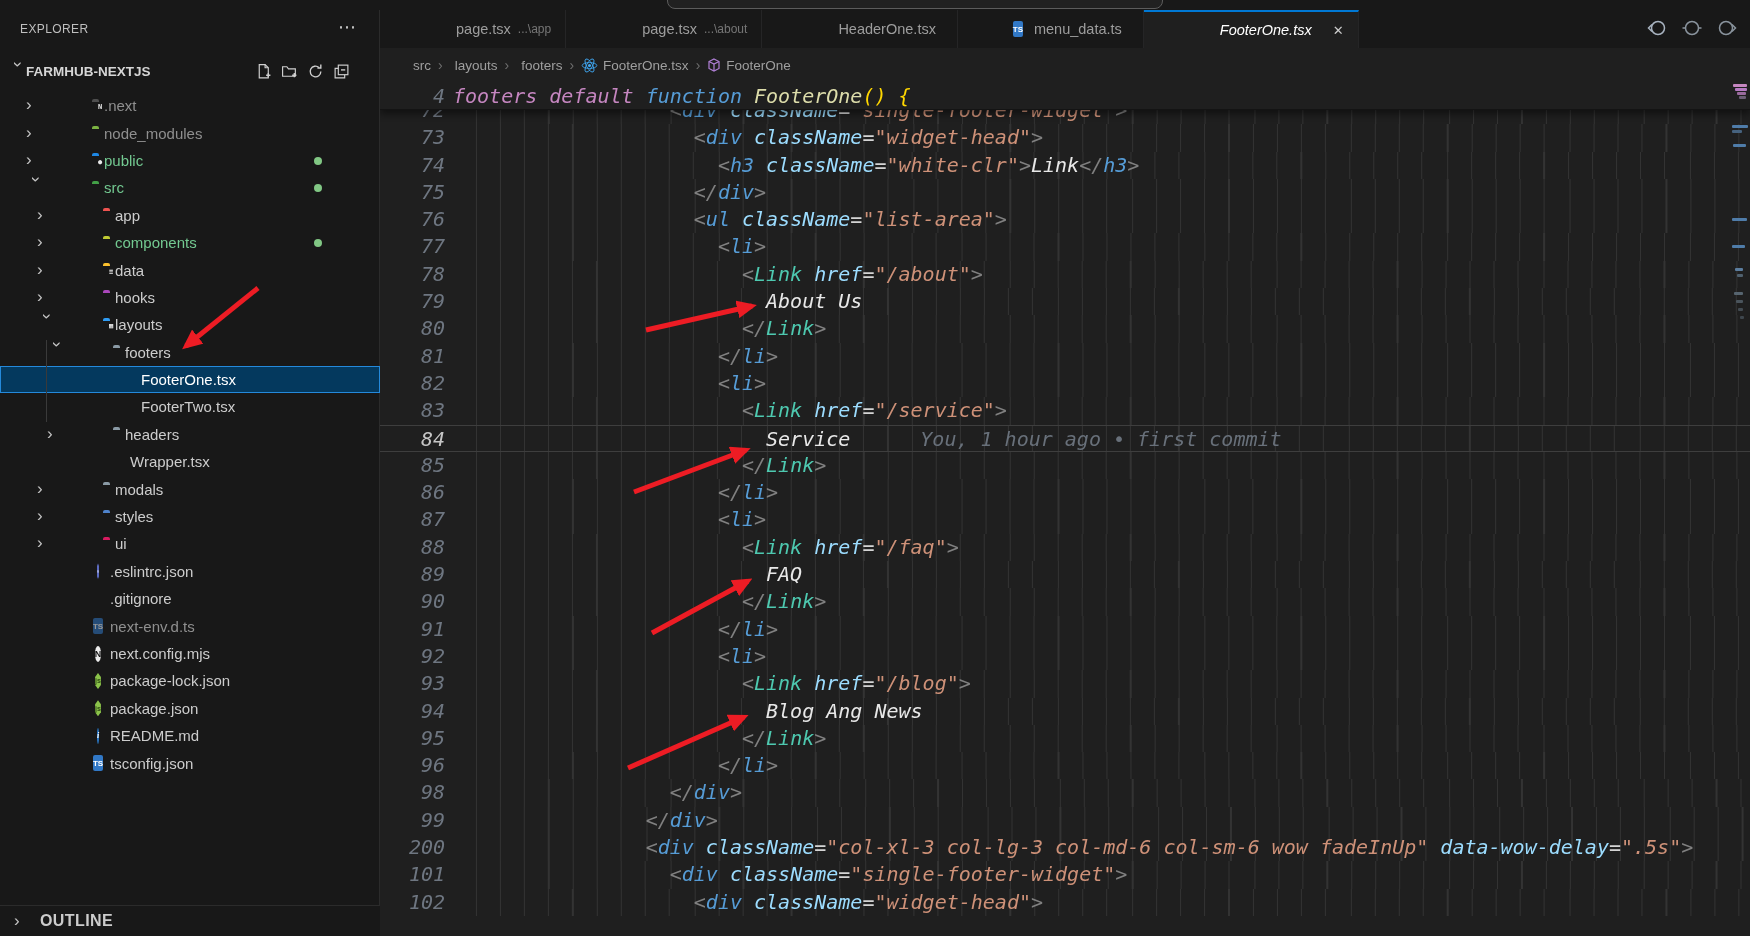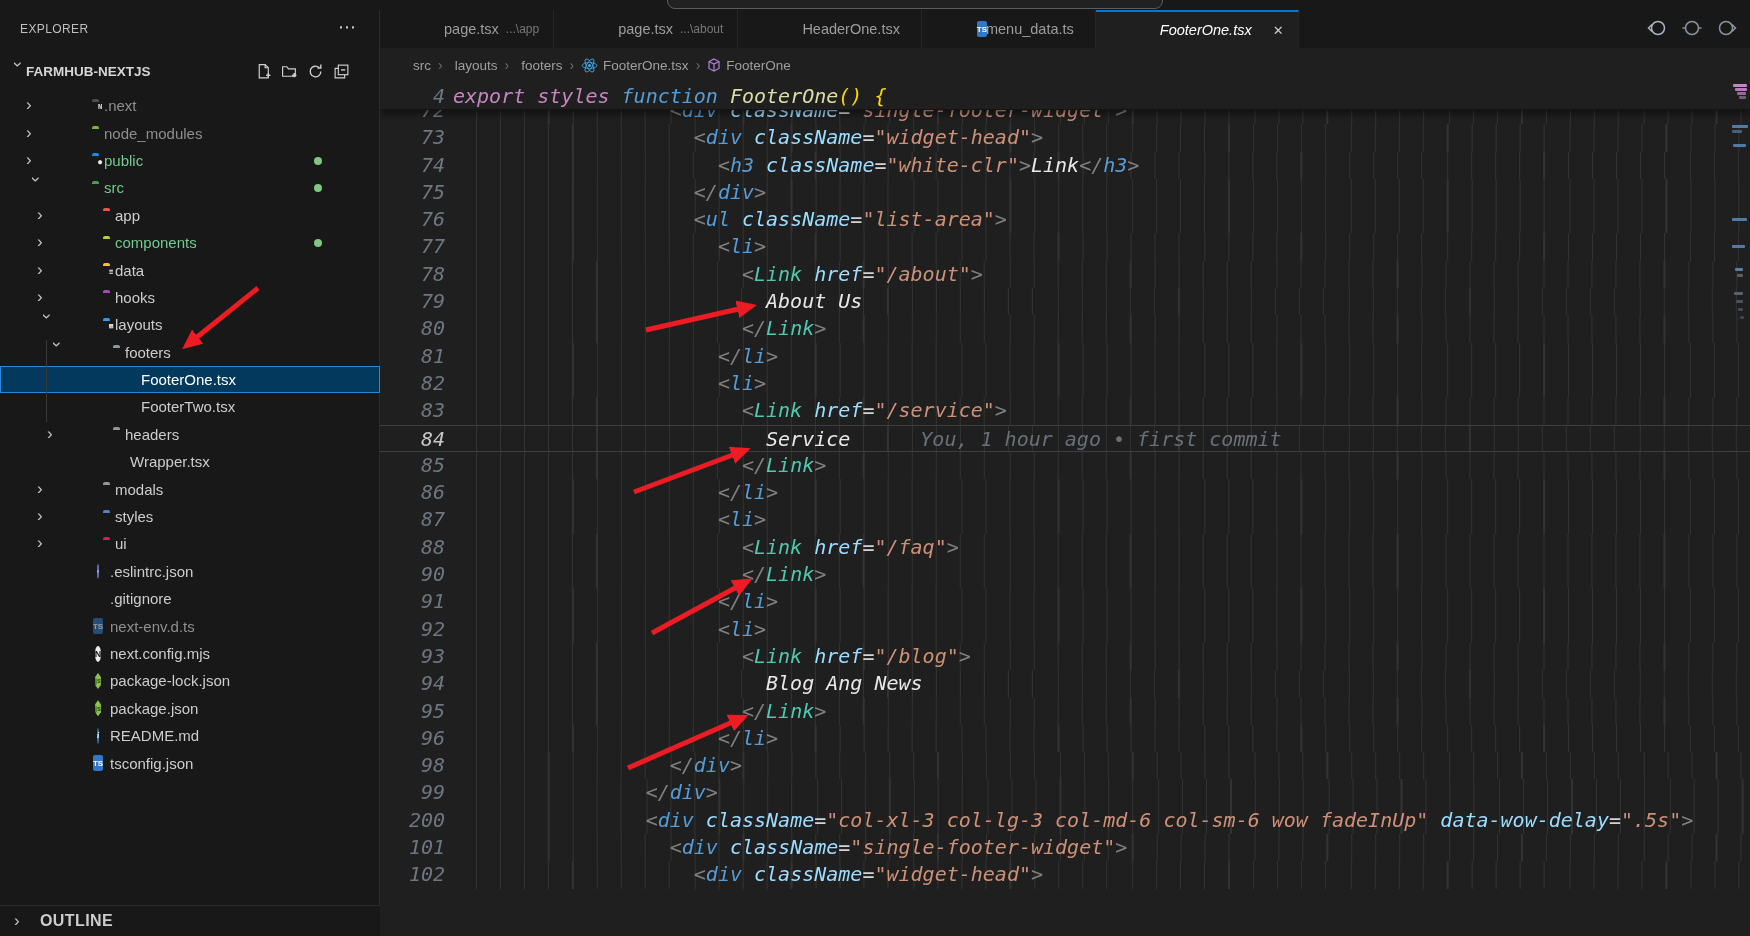--- a/index.html
+++ b/index.html
@@ -56,21 +56,21 @@
   .ic-eslint .fico { background:#5c6bc0; clip-path:polygon(50% 0,100% 25%,100% 75%,50% 100%,0 75%,0 25%); }
   .ic-git .fico { background:#f0502a; transform:rotate(45deg) scale(.8); border-radius:3px; }
   .ic-nextc .fico { background:#ededed; color:#111; border-radius:50%; font-size:9px; }
   .ic-npm .fico { background:#8bc34a; color:#2d4a12; clip-path:polygon(50% 0,100% 25%,100% 75%,50% 100%,0 75%,0 25%); font-size:7px; }
   .ic-readme .fico { background:#2979c9; border-radius:50%; font-style:italic; font-family:"Liberation Serif",serif; }
   
   #editor { position:absolute; left:380px; top:10px; width:1370px; height:926px; background:#1f1f1f; }
   #tabbar { position:relative; height:38px; background:#181818; display:flex; }
   .tab { position:relative; height:38px; display:flex; align-items:center; padding:0 14px;
     border-right:1px solid #252526; background:#181818; color:#9d9d9d; font-size:14.5px; cursor:pointer; flex:none; }
-  .tab .tname { margin-left:4px; }
+  .tab .tname { margin-left:16px; }
   .tab .tdesc { margin-left:7px; font-size:12px; color:#767676; }
   .tab.active { background:#1f1f1f; color:#ffffff; border-top:2px solid #0078d4; }
   .tab.active .tname { font-style:italic; }
   .tab .tclose { margin-left:14px; font-size:13px; color:#cccccc; cursor:pointer; }
   .tab:not(.active) .tclose { display:none; }
   #navicons { position:absolute; right:12px; top:7px; display:flex; gap:13px; }
   #navicons svg { cursor:pointer; display:block; }
   #crumbs { height:34px; display:flex; align-items:center; padding-left:28px; font-size:13.5px; color:#9f9f9f; background:#1f1f1f; }
   .crumb { display:flex; align-items:center; cursor:pointer; }
   .crumb-sep { margin:0 7px; color:#6e6e6e; font-size:14px; }
@@ -572,20 +572,24 @@
           </div>
           <div class="crow">
             <span class="gut">87</span>
             <span class="lcontent guides" style="padding-left: 264.88px; background-size: 242.8px 100%;"><span class="tk pun">&lt;</span><span class="tk tag">li</span><span class="tk pun">&gt;</span></span>
           </div>
           <div class="crow">
             <span class="gut">88</span>
             <span class="lcontent guides" style="padding-left: 288.96px; background-size: 266.88px 100%;"><span class="tk pun">&lt;</span><span class="tk cmp">Link</span><span class="tk attr"> href</span><span class="tk eq">=</span><span class="tk str">"/faq"</span><span class="tk pun">&gt;</span></span>
           </div>
           <div class="crow">
+            <span class="gut">89</span>
+            <span class="lcontent guides" style="padding-left: 313.04px; background-size: 290.96px 100%;"><span class="tk txt">FAQ</span></span>
+          </div>
+          <div class="crow">
             <span class="gut">90</span>
             <span class="lcontent guides" style="padding-left: 288.96px; background-size: 266.88px 100%;"><span class="tk pun">&lt;/</span><span class="tk cmp">Link</span><span class="tk pun">&gt;</span></span>
           </div>
           <div class="crow">
             <span class="gut">91</span>
             <span class="lcontent guides" style="padding-left: 264.88px; background-size: 242.8px 100%;"><span class="tk pun">&lt;/</span><span class="tk tag">li</span><span class="tk pun">&gt;</span></span>
           </div>
           <div class="crow">
             <span class="gut">92</span>
             <span class="lcontent guides" style="padding-left: 264.88px; background-size: 242.8px 100%;"><span class="tk pun">&lt;</span><span class="tk tag">li</span><span class="tk pun">&gt;</span></span>
@@ -620,21 +624,21 @@
           </div>
           <div class="crow">
             <span class="gut">101</span>
             <span class="lcontent guides" style="padding-left: 216.72px; background-size: 194.64px 100%;"><span class="tk pun">&lt;</span><span class="tk tag">div</span><span class="tk attr"> className</span><span class="tk eq">=</span><span class="tk str">"single-footer-widget"</span><span class="tk pun">&gt;</span></span>
           </div>
           <div class="crow">
             <span class="gut">102</span>
             <span class="lcontent guides" style="padding-left: 240.8px; background-size: 218.72px 100%;"><span class="tk pun">&lt;</span><span class="tk tag">div</span><span class="tk attr"> className</span><span class="tk eq">=</span><span class="tk str">"widget-head"</span><span class="tk pun">&gt;</span></span>
           </div>
         </div>
-      <div id="sticky"><span class="gut">4</span><span class="lcontent" style="padding-left: 0px;"><span class="tk kw">export styles </span><span class="tk kwb">function </span><span class="tk fn">FooterOne</span><span class="tk gold">() {</span></span></div>
+      <div id="sticky"><span class="gut">4</span><span class="lcontent" style="padding-left: 0px;"><span class="tk kw">footers default </span><span class="tk kwb">function </span><span class="tk fn">FooterOne</span><span class="tk gold">() {</span></span></div>
       <div id="minimap">
           <div class="mmark" style="left: 3px; top: 2px; width: 14px; background: rgb(197, 134, 192);"></div>
           <div class="mmark" style="left: 5px; top: 6px; width: 12px; background: rgb(182, 121, 194);"></div>
           <div class="mmark" style="left: 7px; top: 10px; width: 9px; background: rgb(154, 106, 158);"></div>
           <div class="mmark" style="left: 9px; top: 14px; width: 7px; background: rgb(109, 93, 118);"></div>
           <div class="mmark" style="left: 2px; top: 43px; width: 16px; background: rgb(79, 124, 169);"></div>
           <div class="mmark" style="left: 2px; top: 48px; width: 10px; background: rgb(70, 98, 126);"></div>
           <div class="mmark" style="left: 3px; top: 62px; width: 13px; background: rgb(79, 124, 169);"></div>
           <div class="mmark" style="left: 2px; top: 136px; width: 15px; background: rgb(79, 124, 169);"></div>
           <div class="mmark" style="left: 2px; top: 163px; width: 13px; background: rgb(79, 124, 169);"></div>

